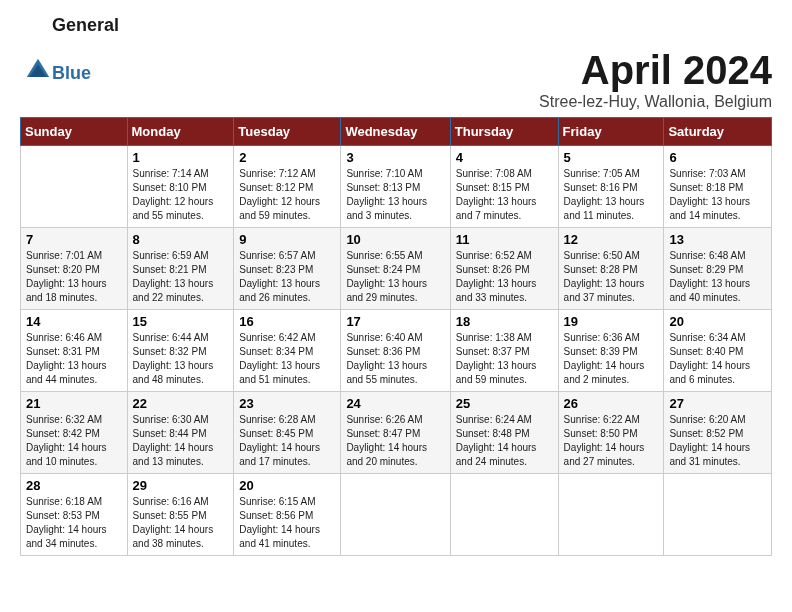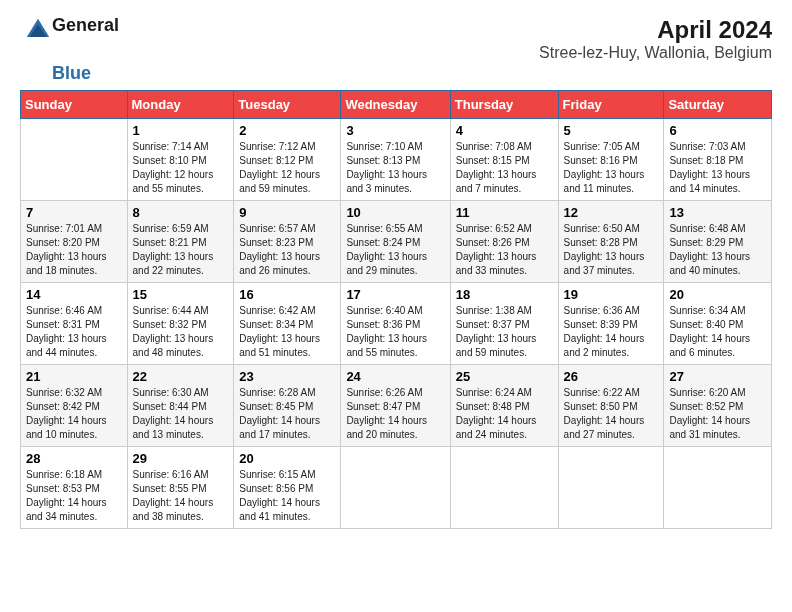--- a/index.html
+++ b/index.html
@@ -15,21 +15,21 @@
       padding: 16px 20px 10px 20px;
     }
     .header-section {
       display: flex;
       justify-content: space-between;
       align-items: flex-start;
       margin-bottom: 6px;
     }
     .logo {
       display: flex;
-      align-items: flex-start;
+      align-items: flex-end;
       gap: 0;
     }
     .logo-text {
       display: flex;
       flex-direction: column;
       line-height: 1.1;
     }
     .logo-general {
       font-size: 18px;
       font-weight: bold;
@@ -43,36 +43,37 @@
     }
     .logo-icon {
       width: 28px;
       height: 28px;
       margin-left: 4px;
     }
     .title-section {
       text-align: right;
     }
     .main-title {
-      font-size: 24px;
+      font-size: 40px;
       font-weight: bold;
       color: #1a1a1a;
+      margin-top: 32px;
     }
     .subtitle {
       font-size: 16px;
       color: #444;
       margin-top: 0;
     }
     .calendar-table {
       width: 100%;
       border-collapse: collapse;
       font-size: 11px;
     }
     .calendar-table th {
-      background-color: #ef4444;
+      background-color: #7f1d1d;
       color: white;
       padding: 6px 4px;
       text-align: left;
       font-size: 13px;
       font-weight: bold;
       border: 1px solid #2e6da4;
     }
     .calendar-table td {
       border: 1px solid #ccc;
       vertical-align: top;

